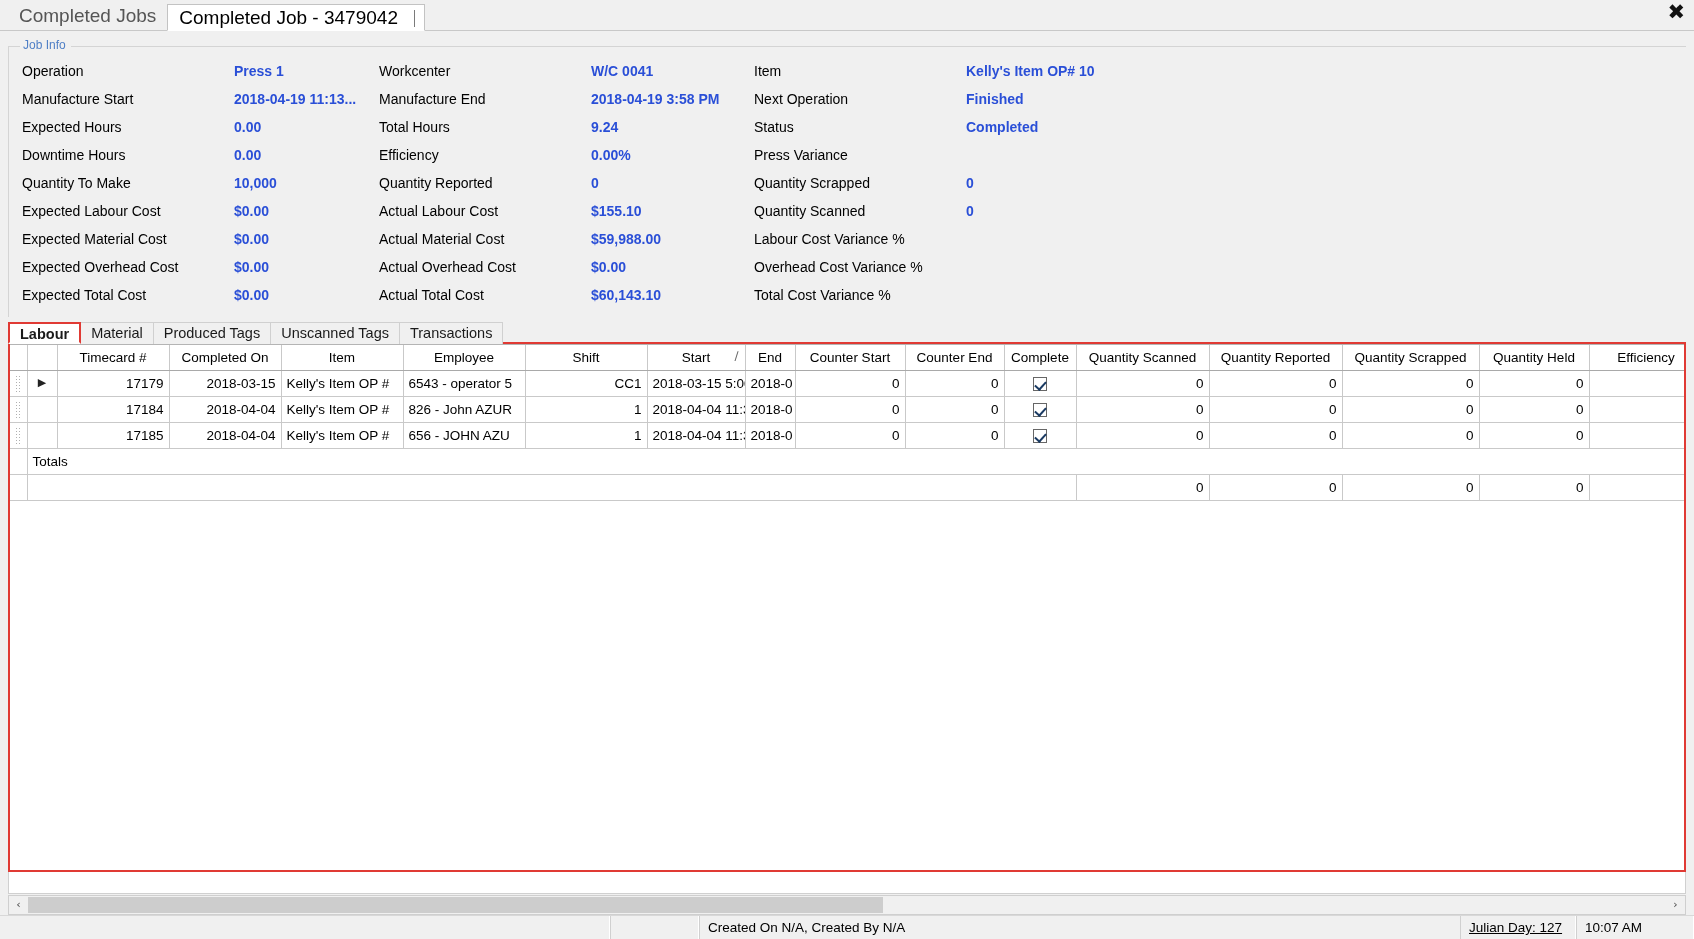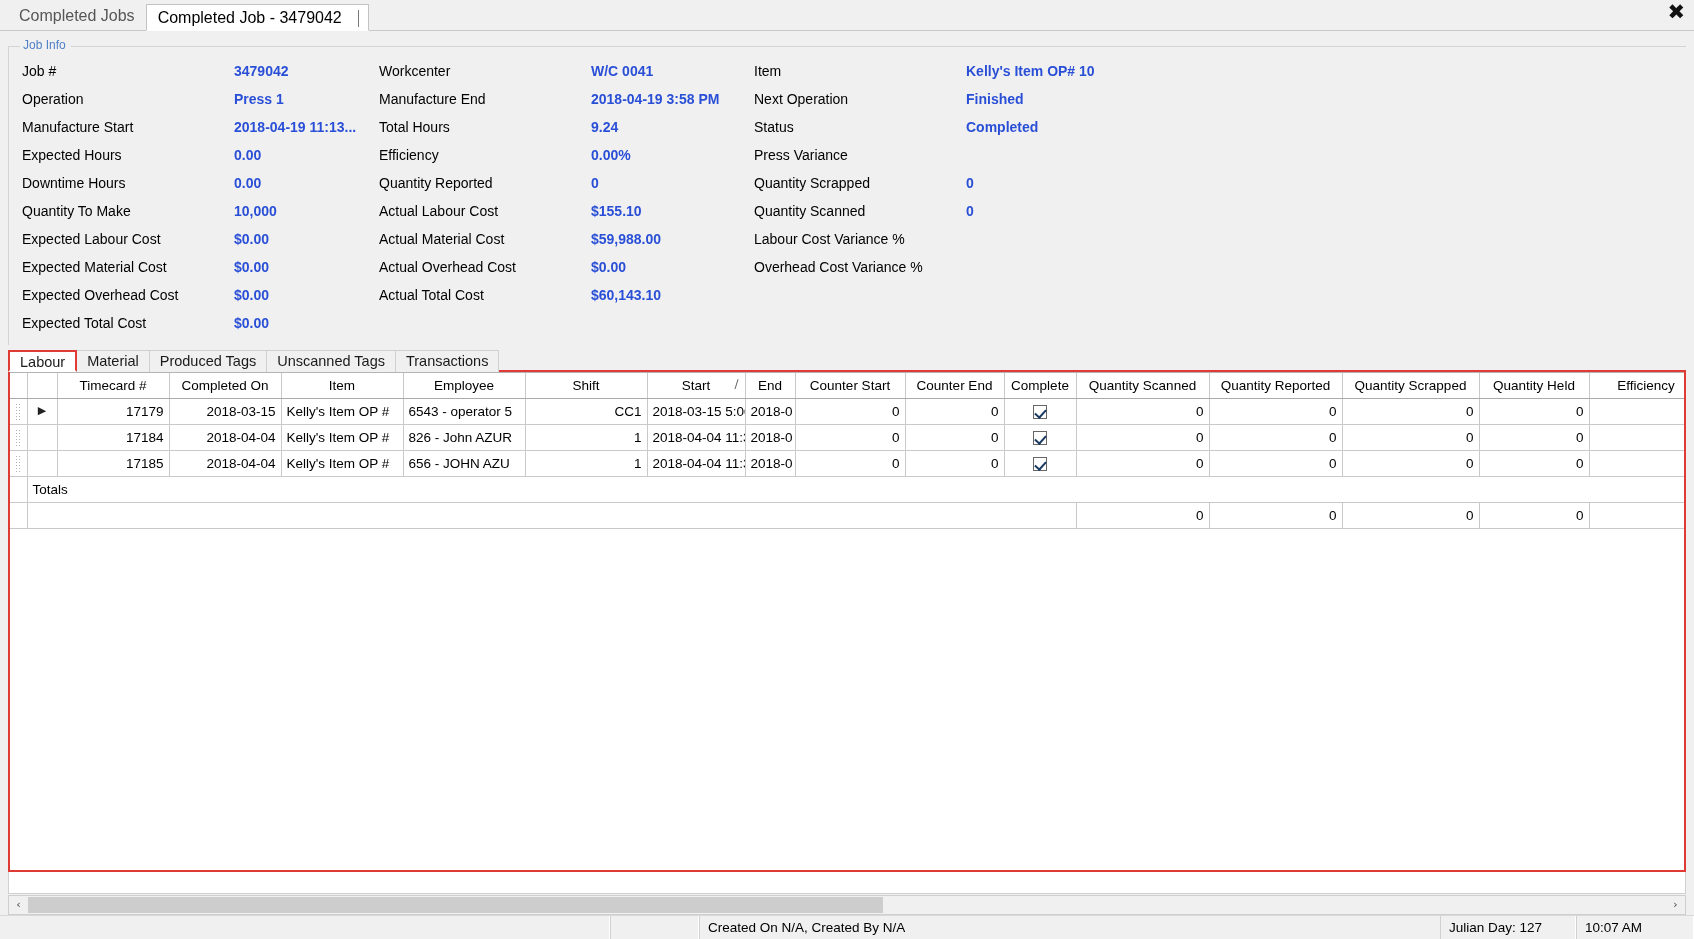--- a/index.html
+++ b/index.html
@@ -28,21 +28,21 @@
     border-bottom: 1px solid #c8c8c8;
     display: flex;
     align-items: flex-end;
     padding-left: 8px;
     flex: 0 0 auto;
   }
   .doc-tab {
     height: 27px;
     line-height: 26px;
     padding: 0 11px;
-    font-size: 16px;
+    font-size: 19px;
     color: #555;
     background: transparent;
     border: none;
     white-space: nowrap;
   }
   .doc-tab.active {
     background: #ffffff;
     color: #000;
     border: 1px solid #c3c3c3;
     border-bottom: 1px solid #ffffff;
@@ -141,21 +141,21 @@
     background: #f0f0f0;
     border: 1px solid #d0d0d0;
     border-bottom: none;
     margin-right: -1px;
     white-space: nowrap;
   }
   .tab.active {
     background: #ffffff;
     border: 2px solid #e03a34;
     border-bottom: 2px solid #ffffff;
-    font-weight: normal;
+    font-weight: bold;
     z-index: 7;
   }
 
   
   .gridarea {
     position: relative;
     background: #ffffff;
     border: 1px solid #d0d0d0;
     border-top: 1px solid #b4b4b4;
     flex: 1 1 auto;
@@ -342,24 +342,20 @@
   </div>
 
   <div class="jobinfo-wrap">
     <div class="group-border"></div>
     <div class="group-legend">Job Info</div>
 
     <div class="grid3">
 
       <div class="col">
         <div class="row">
-          <div class="lbl">Job #</div>
-          <div class="val">3479042</div>
-        </div>
-        <div class="row">
           <div class="lbl">Operation</div>
           <div class="val">Press 1</div>
         </div>
         <div class="row">
           <div class="lbl">Manufacture Start</div>
           <div class="val">2018-04-19 11:13...</div>
         </div>
         <div class="row">
           <div class="lbl">Expected Hours</div>
           <div class="val">0.00</div>
@@ -453,20 +449,24 @@
         <div class="row">
           <div class="lbl">Quantity Scanned</div>
           <div class="val">0</div>
         </div>
         <div class="row">
           <div class="lbl">Labour Cost Variance %</div>
           <div class="val empty"></div>
         </div>
         <div class="row">
           <div class="lbl">Overhead Cost Variance %</div>
+          <div class="val empty"></div>
+        </div>
+        <div class="row">
+          <div class="lbl">Total Cost Variance %</div>
           <div class="val empty"></div>
         </div>
       </div>
 
     </div>
   </div>
 
   <div class="lower">
     <div class="redbox"></div>
 
@@ -617,17 +617,17 @@
     <div class="sb-track">
       <div class="sb-thumb"></div>
     </div>
     <div class="sb-btn">›</div>
   </div>
 
   <div class="statusbar">
     <div class="sb-cell" style="width:610px;border-left:none;"></div>
     <div class="sb-cell" style="width:89px;"></div>
     <div class="sb-cell sb-flex" style="border-left:1px solid #d0d0d0;text-align:right;">Created On N/A, Created By N/A</div>
-    <div class="sb-cell" style="width:136px;">Julian Day: 127</div>
+    <div class="sb-cell" style="width:116px;text-decoration:underline;">Julian Day: 127</div>
     <div class="sb-cell" style="width:118px;">10:07 AM</div>
   </div>
 
 </div>
 
 </body></html>

